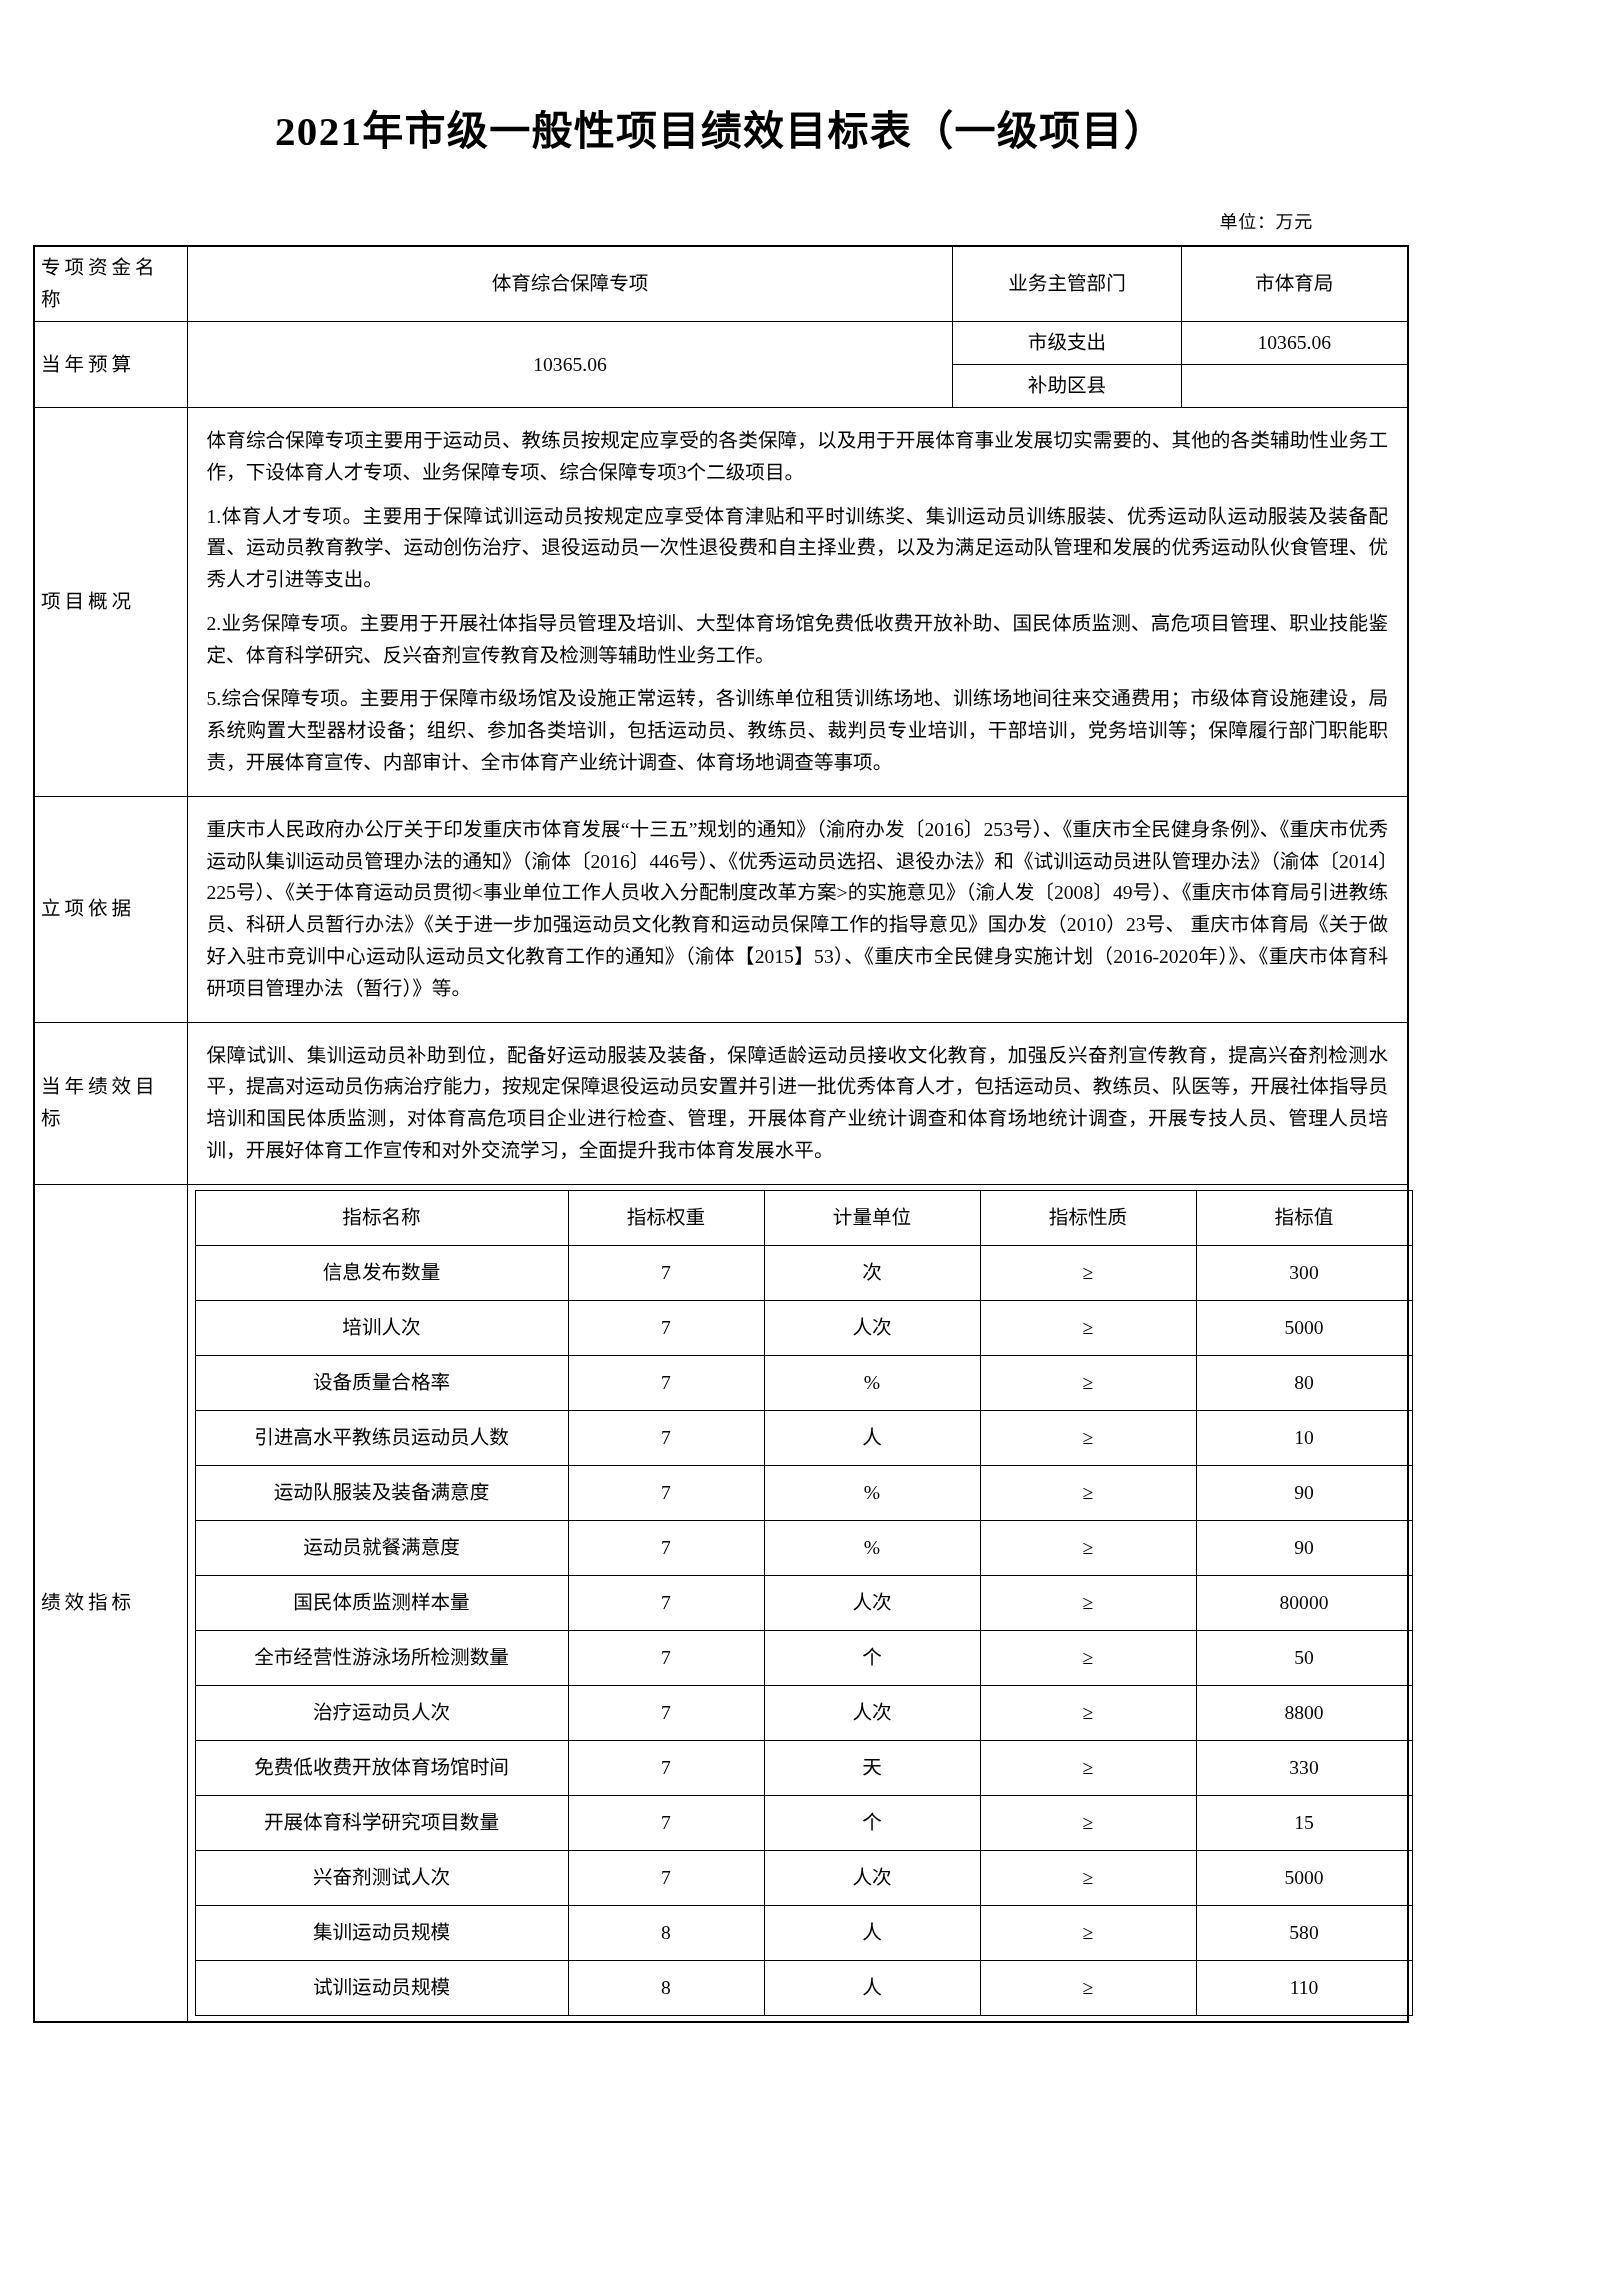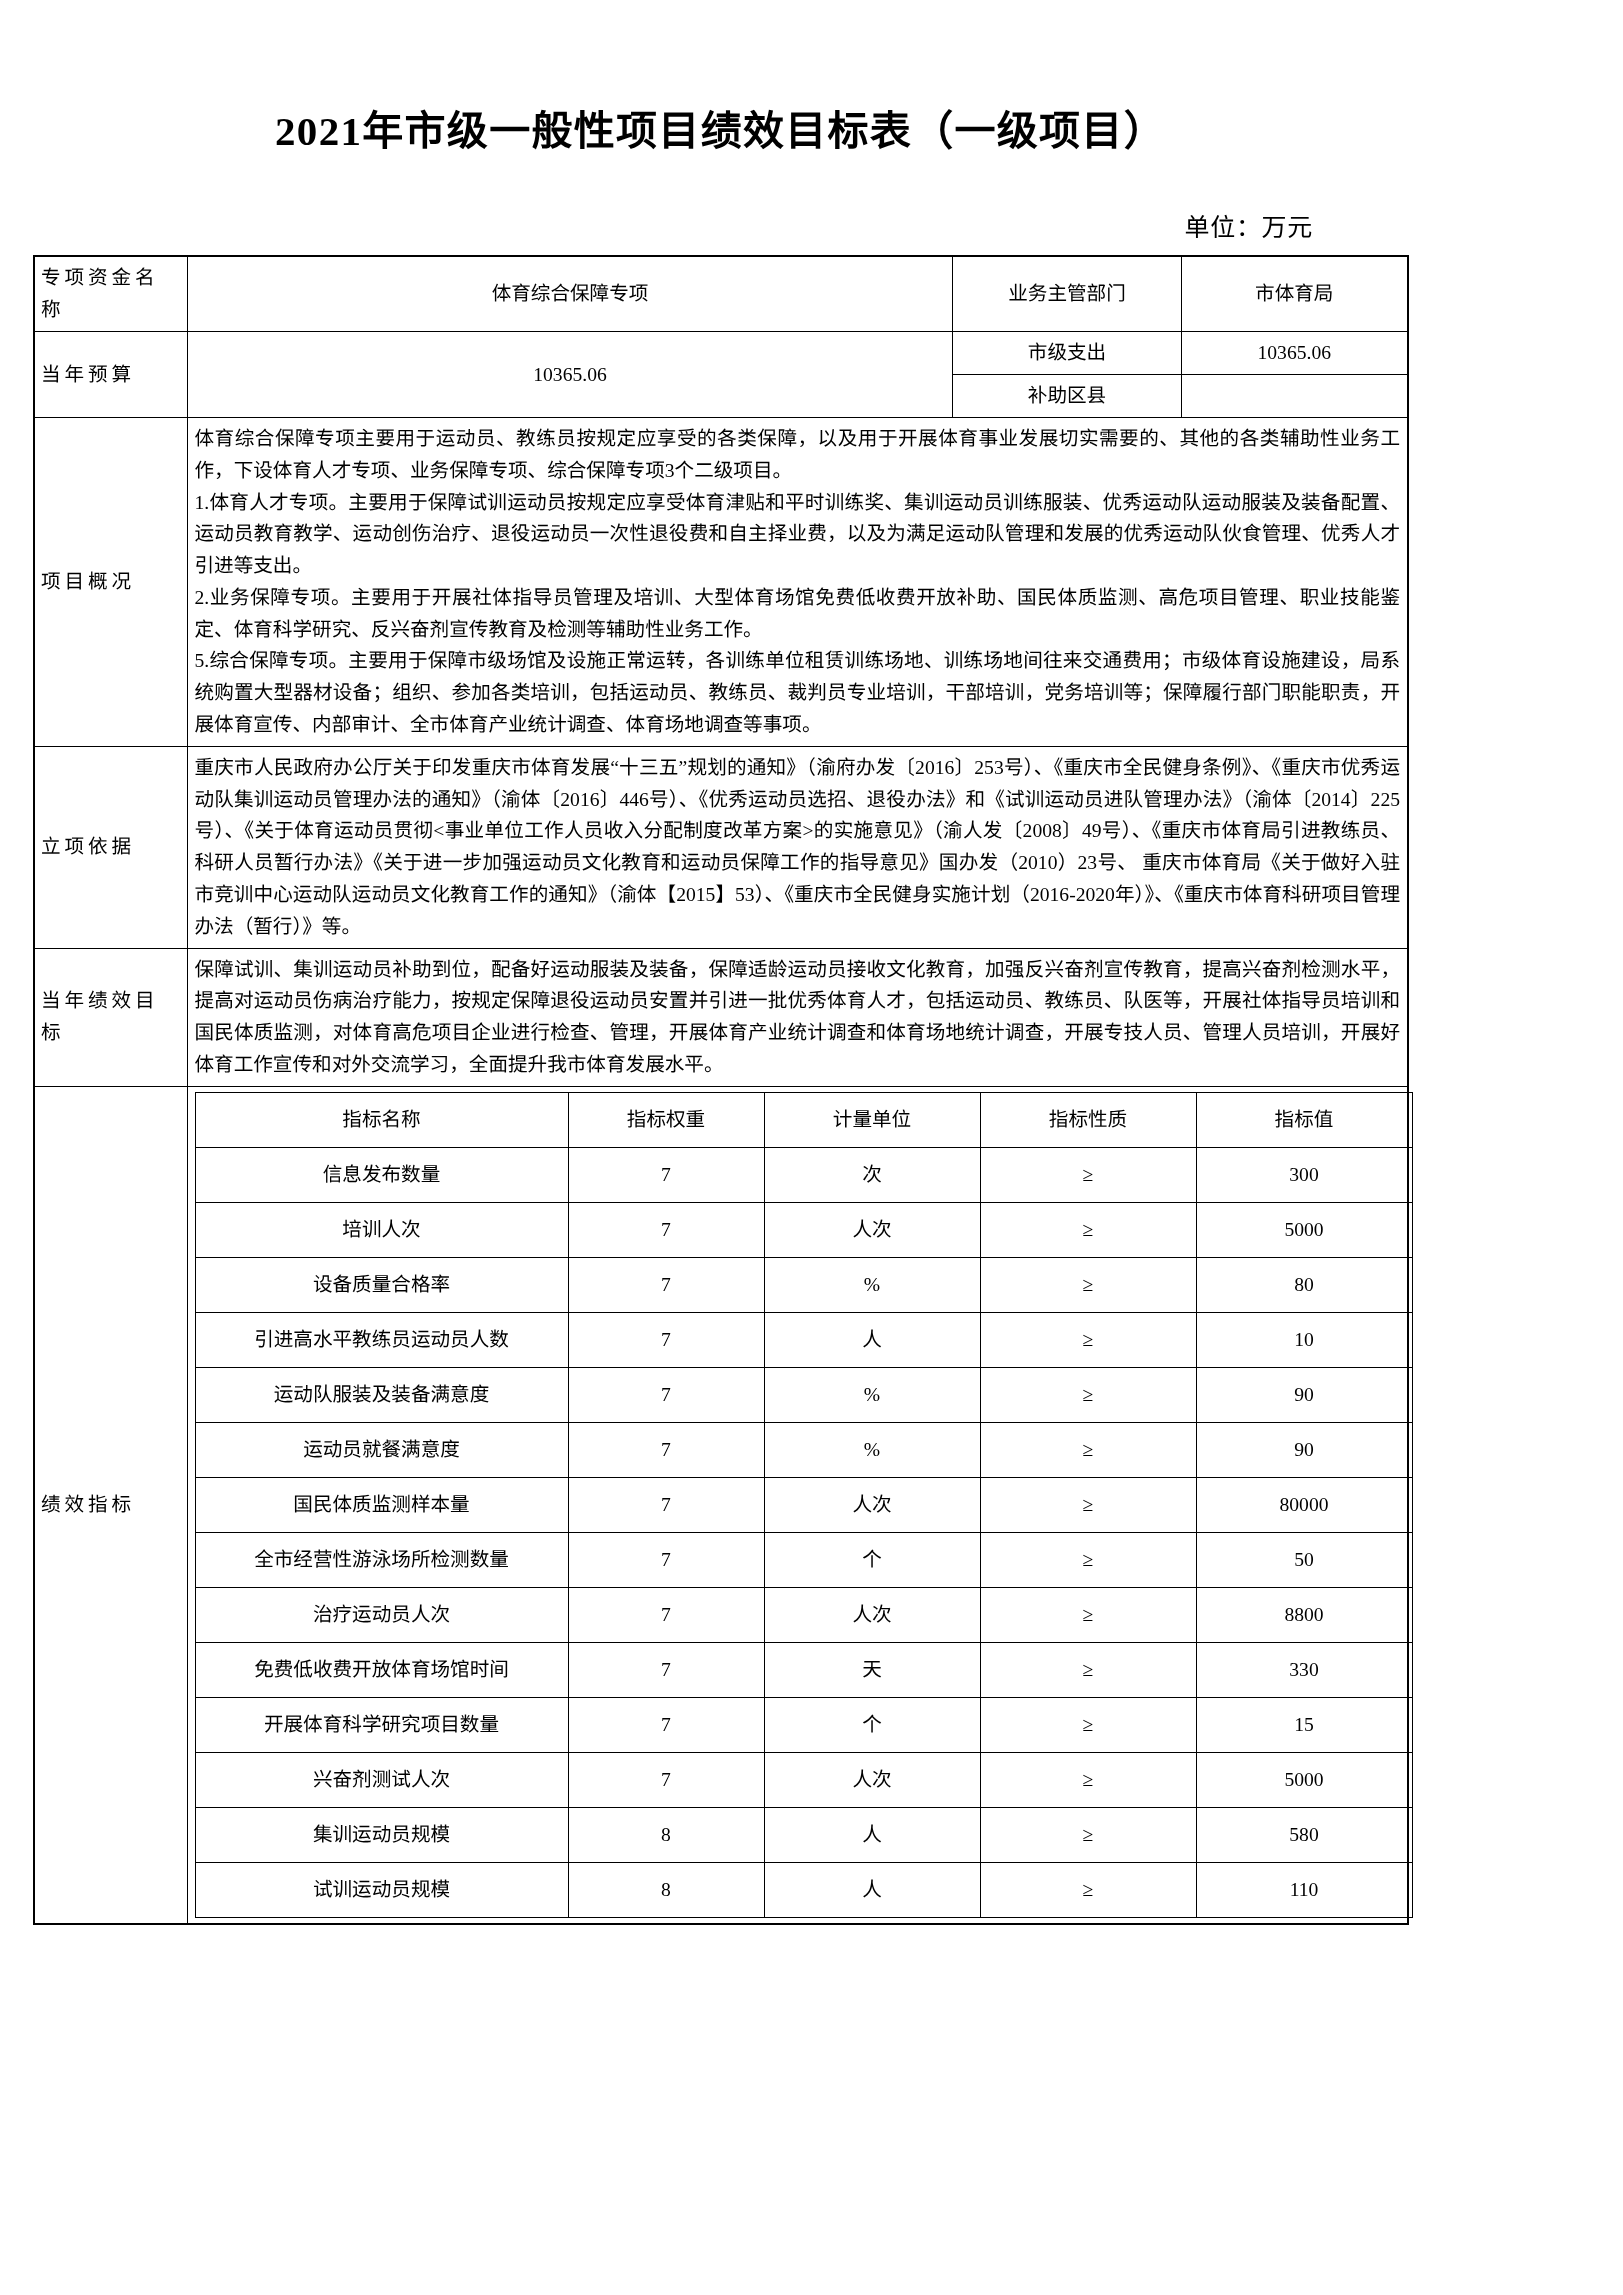--- a/index.html
+++ b/index.html
@@ -25,21 +25,21 @@
   .doc-title {
     text-align: center;
     font-size: 41px;
     font-weight: bold;
     letter-spacing: 1.3px;
     padding-top: 108px;
     line-height: 1.15;
   }
   .unit-line {
     text-align: right;
-    font-size: 25px;
+    font-size: 18px;
     padding-right: 128px;
     padding-top: 52px;
     padding-bottom: 11.8px;
     letter-spacing: 0.7px;
   }
   table.main {
     border-collapse: collapse;
     table-layout: fixed;
     margin: 0 auto;
     width: 1374px;
@@ -61,21 +61,21 @@
   }
   td.ctr { text-align: center; }
   td.body-text {
     text-align: justify;
     text-justify: inter-ideograph;
     vertical-align: top;
     padding: 9.2px 7.9px 10.5px 7.9px;
     line-height: 1.63;
   }
   td.body-text p {
-    margin: 0;
+    margin: 12px;
     text-indent: 0;
   }
   
   table.kpi {
     border-collapse: collapse;
     table-layout: fixed;
     width: 100%;
   }
   table.kpi td, table.kpi th {
     border: 1.3px solid #000;

